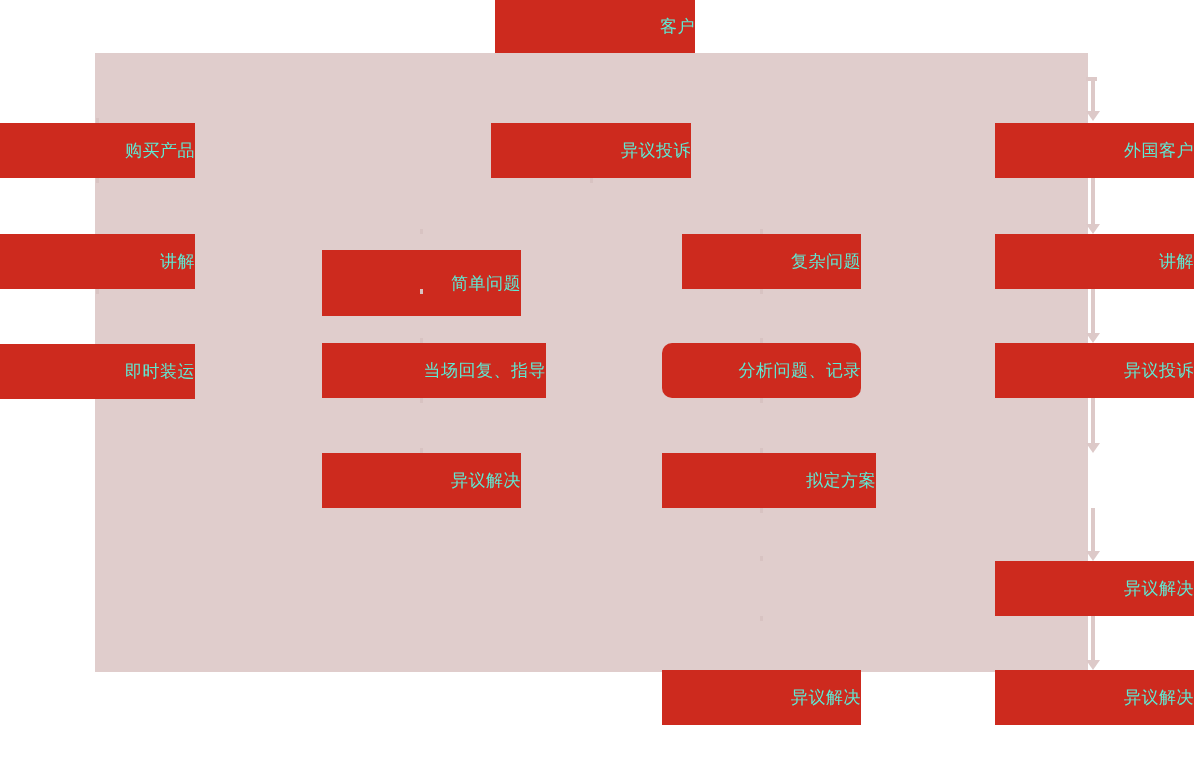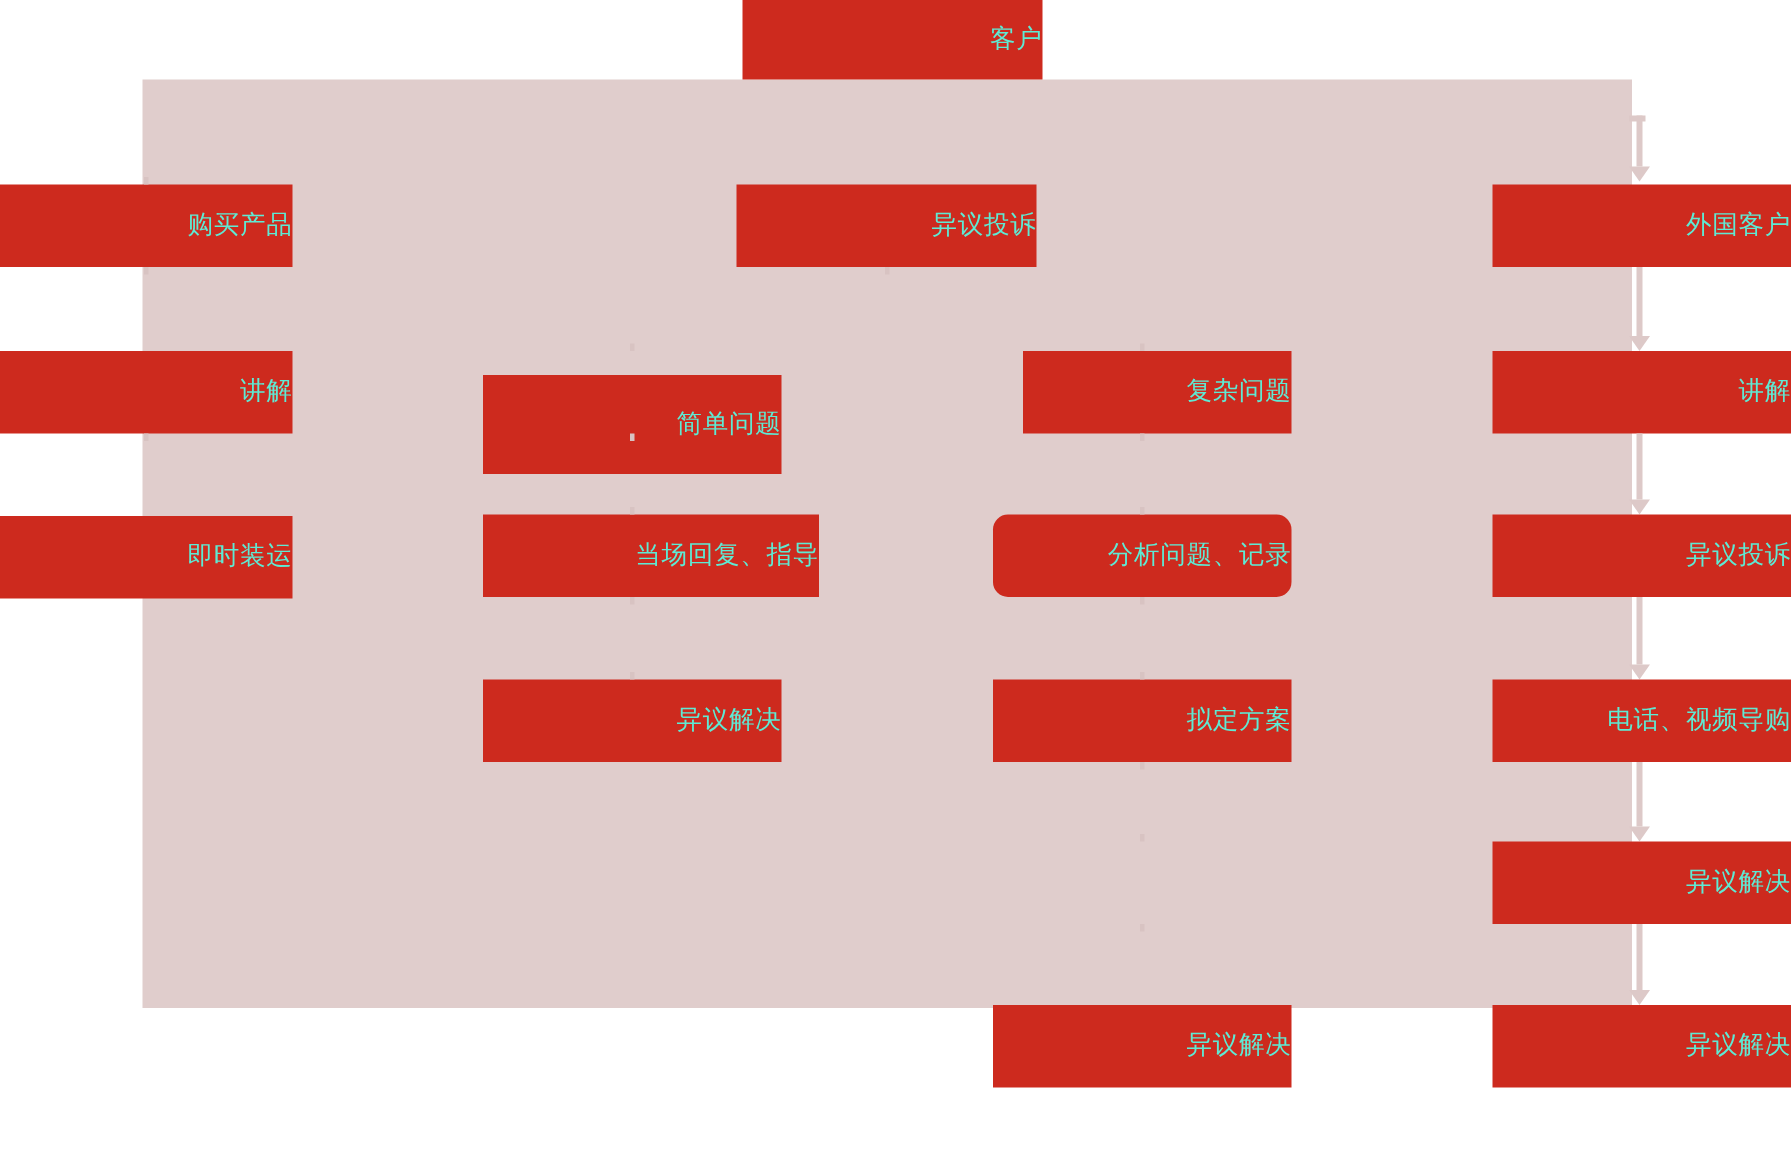--- a/index.html
+++ b/index.html
@@ -115,21 +115,21 @@
   </div>
   <div class="stub" style="left:760px; top:229px;"></div>
   <div class="stub" style="left:760px; top:289px;"></div>
 
   <div class="node" style="left:662px; top:343px; width:199px; height:55px;border-radius:10px;">
     <span class="node-label">分析问题、记录</span>
   </div>
   <div class="stub" style="left:760px; top:338px;"></div>
   <div class="stub" style="left:760px; top:398px;"></div>
 
-  <div class="node" style="left:662px; top:453px; width:199px; height:55px;">
+  <div class="node" style="left:662px; top:453px; width:214px; height:55px;">
     <span class="node-label">拟定方案</span>
   </div>
   <div class="stub" style="left:760px; top:448px;"></div>
   <div class="stub" style="left:760px; top:508px;"></div>
 
   <div class="stub" style="left:760px; top:556px;"></div>
   <div class="stub" style="left:760px; top:616px;"></div>
 
   <div class="node" style="left:662px; top:670px; width:199px; height:55px;">
     <span class="node-label">异议解决</span>
@@ -153,23 +153,20 @@
   <div class="conn-line conn-v" style="left:1091px; top:289px; height:44px;"></div>
   <div class="arrowhead" style="left:1086px; top:333px;"></div>
 
   <div class="node" style="left:995px; top:343px; width:199px; height:55px;">
     <span class="node-label">异议投诉</span>
   </div>
 
   <div class="conn-line conn-v" style="left:1091px; top:398px; height:45px;"></div>
   <div class="arrowhead" style="left:1086px; top:443px;"></div>
 
-  <div class="node" style="left:995px; top:453px; width:199px; height:55px;">
-    <span class="node-label">电话、视频导购</span>
-  </div>
 
   <div class="conn-line conn-v" style="left:1091px; top:508px; height:43px;"></div>
   <div class="arrowhead" style="left:1086px; top:551px;"></div>
 
   <div class="node" style="left:995px; top:561px; width:199px; height:55px;">
     <span class="node-label">异议解决</span>
   </div>
 
   <div class="conn-line conn-v" style="left:1091px; top:616px; height:44px;"></div>
   <div class="arrowhead" style="left:1086px; top:660px;"></div>

